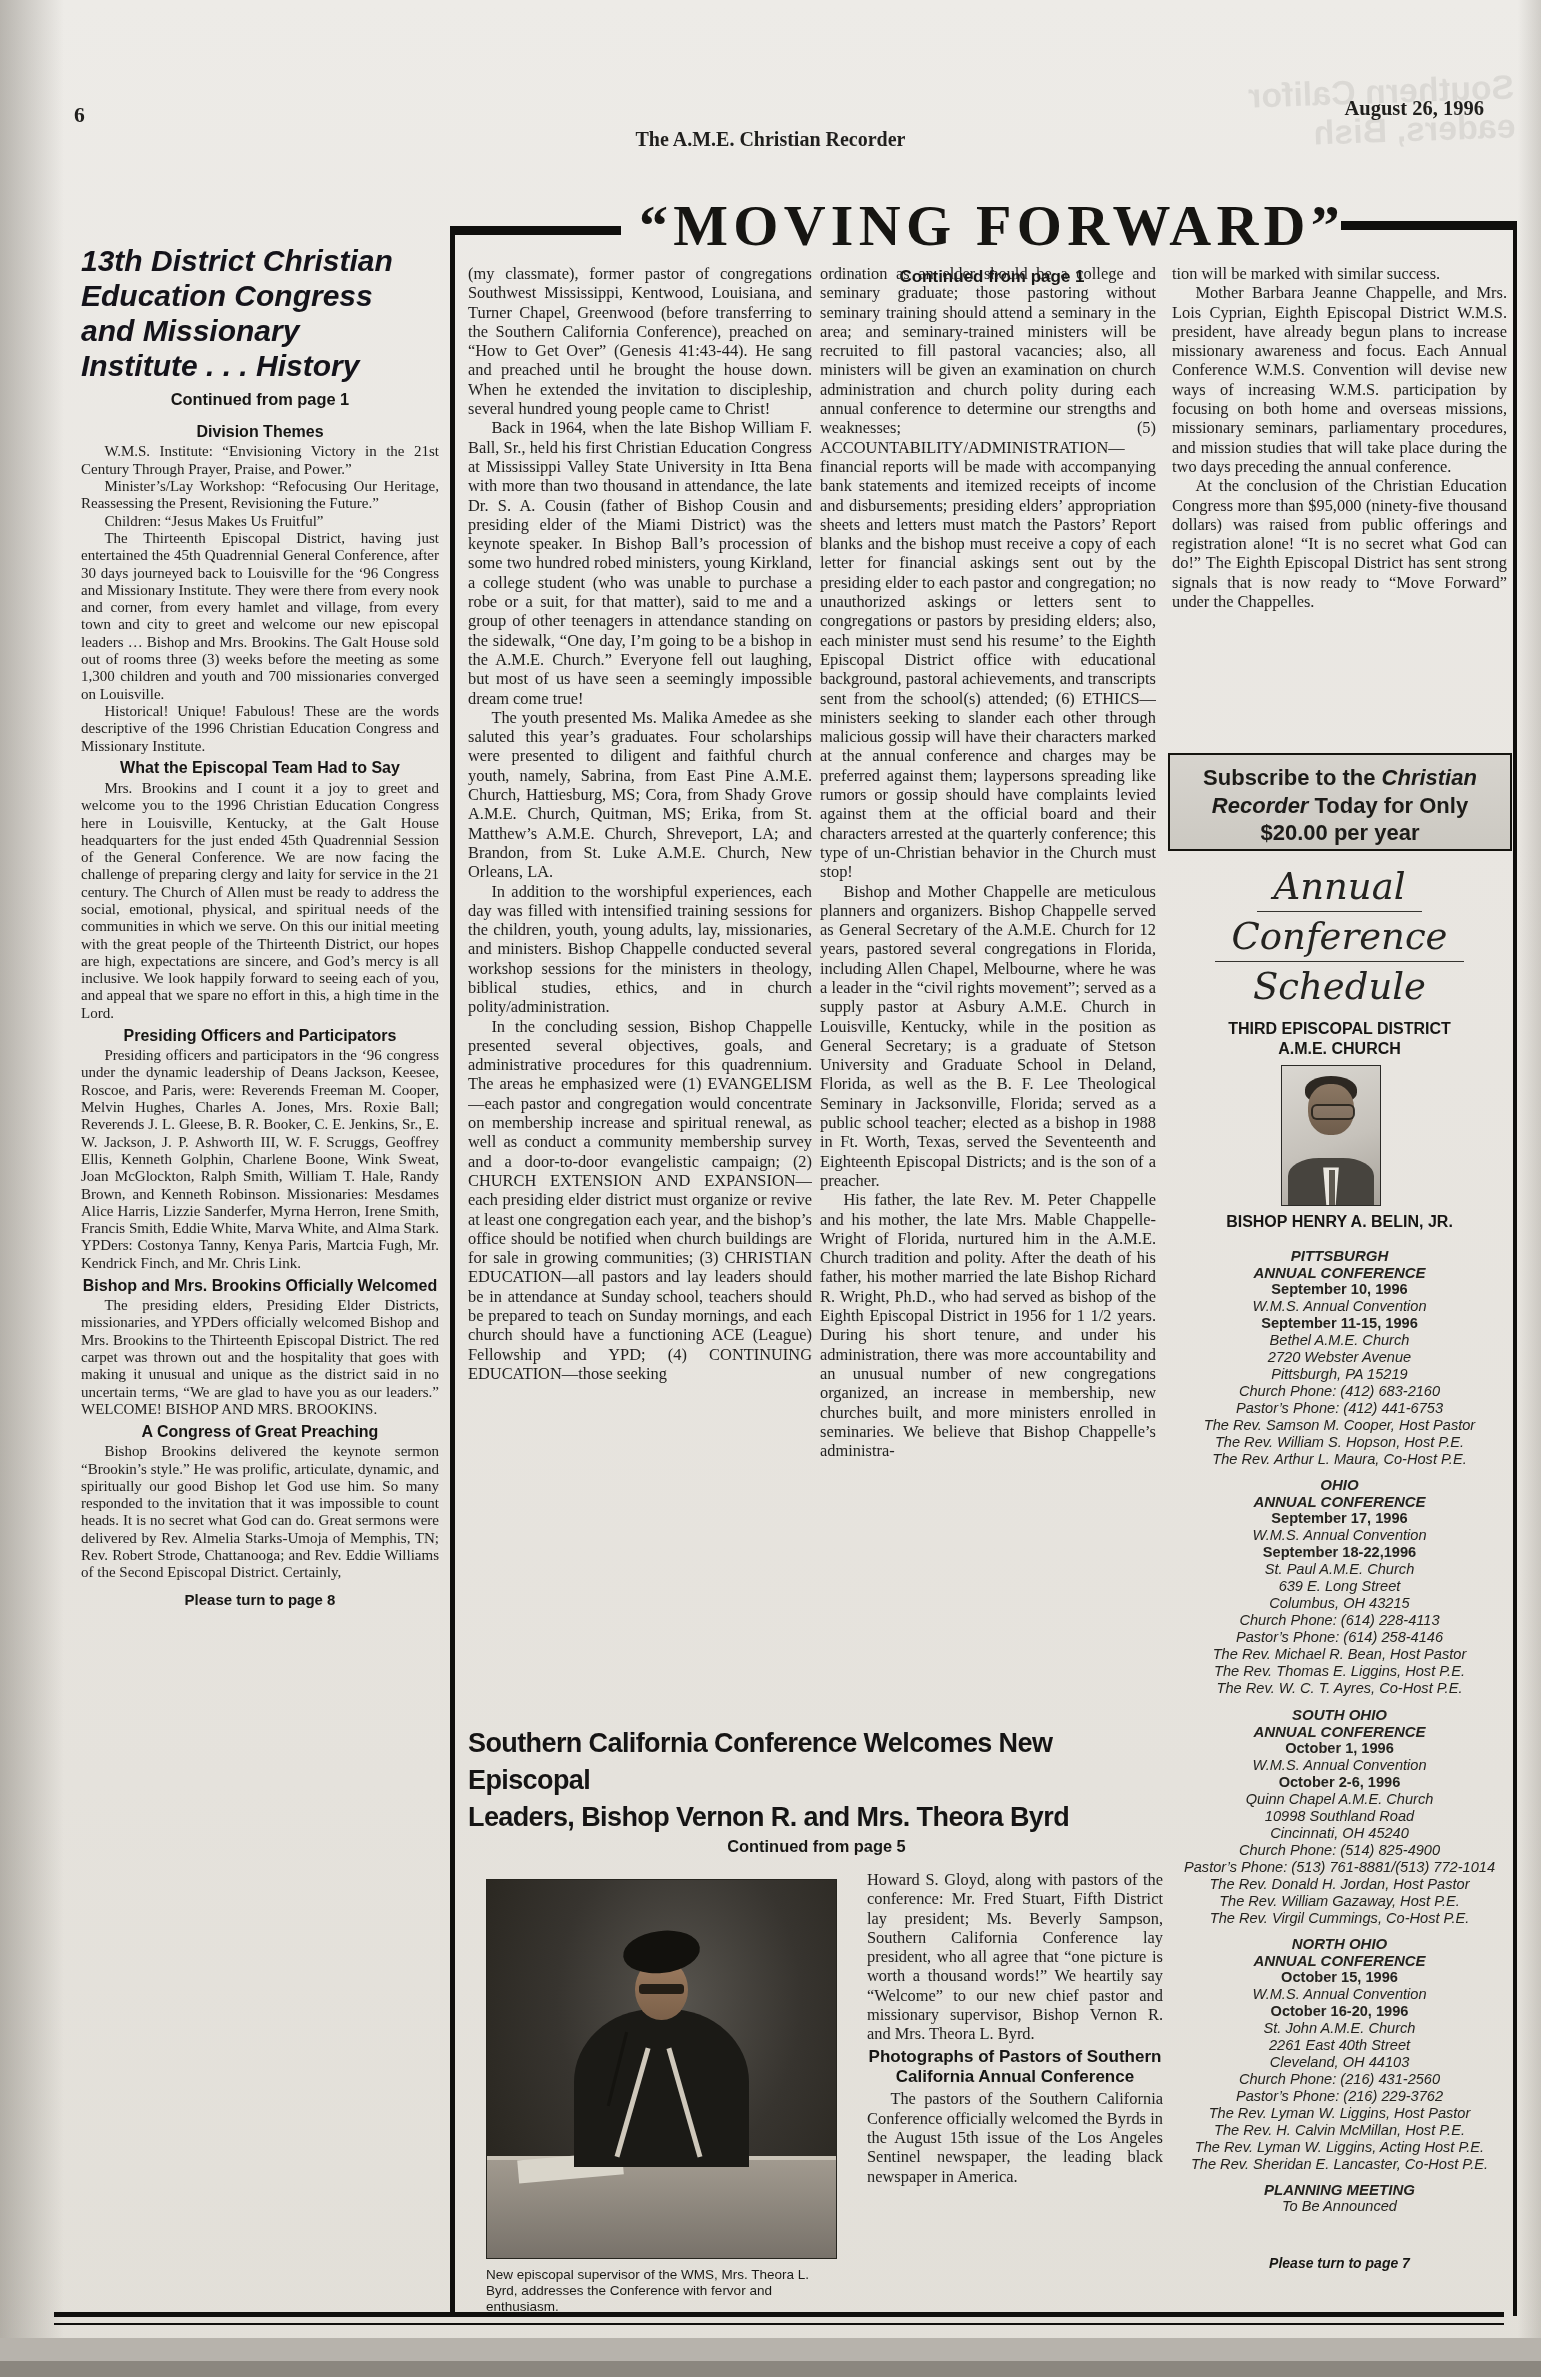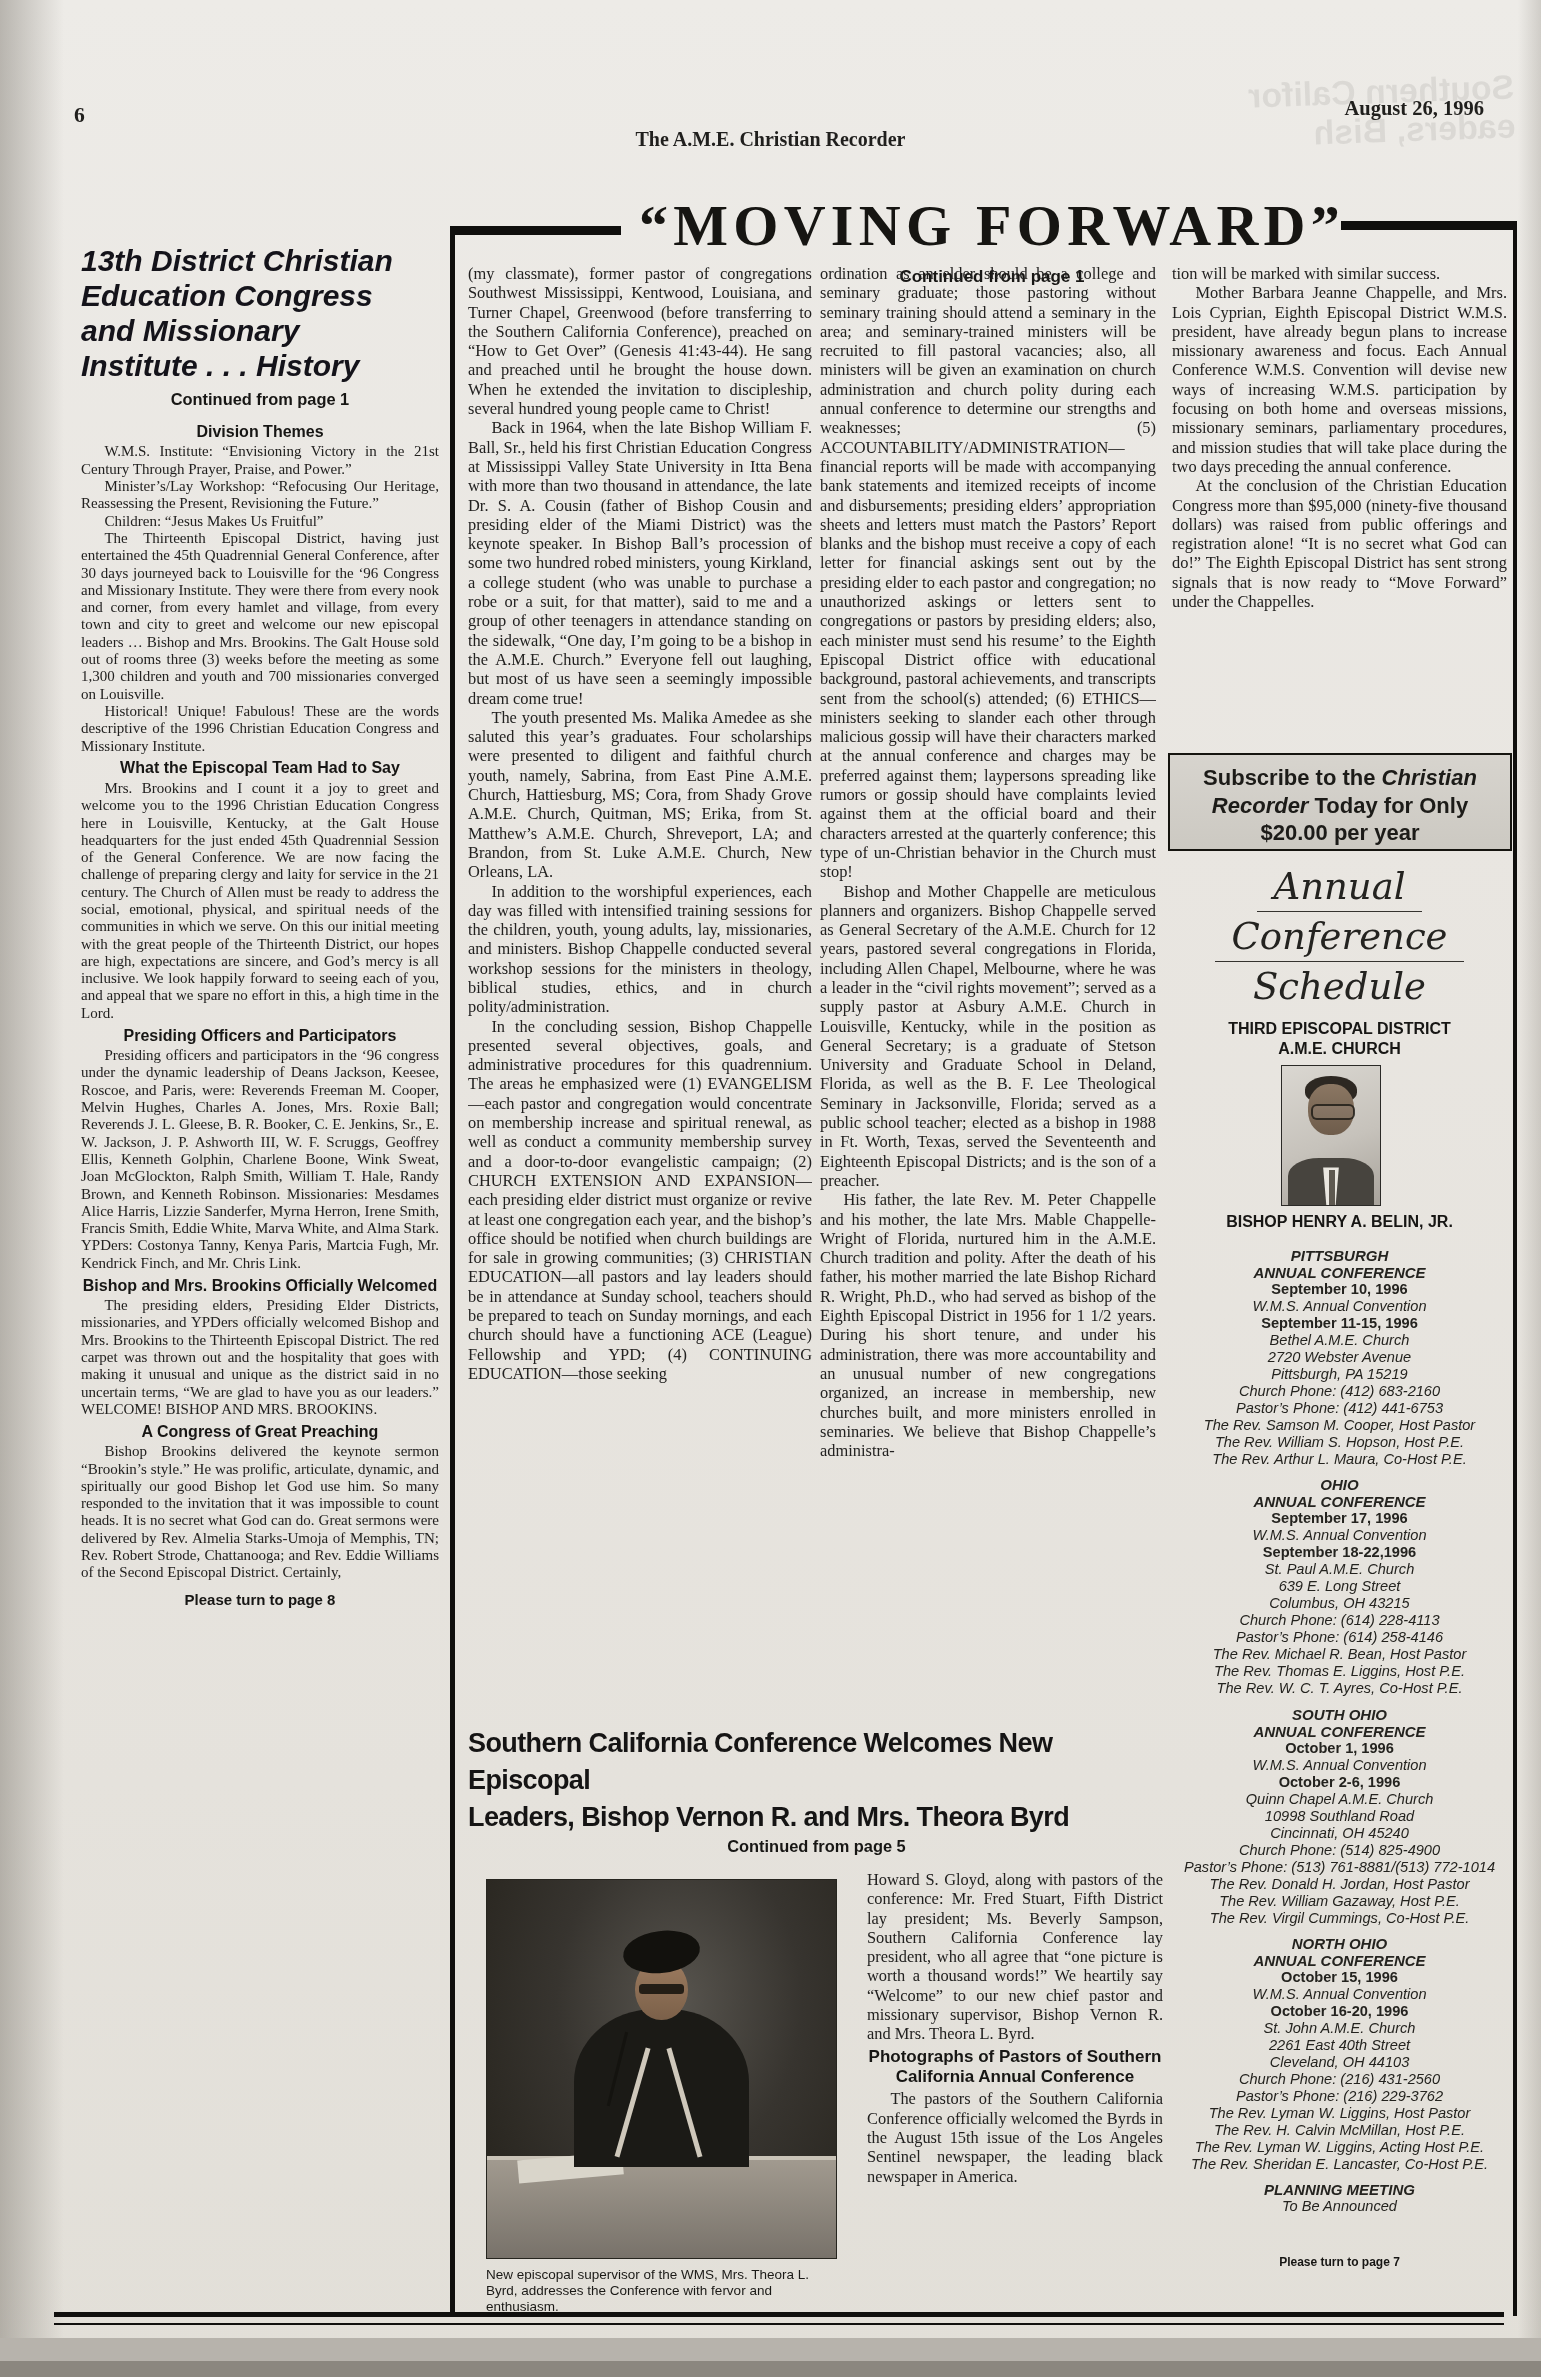--- a/index.html
+++ b/index.html
@@ -65,21 +65,21 @@
   .belin-suit{position:absolute;bottom:-2%;left:6%;width:88%;height:36%;background:#47443e;border-radius:36% 36% 0 0;}
   .belin-shirt{position:absolute;bottom:0;left:42%;width:16%;height:27%;background:#eae7e0;clip-path:polygon(0 0,100% 0,80% 100%,20% 100%);}
   .belin-tie{position:absolute;bottom:0;left:47.5%;width:7%;height:25%;background:#5e5950;}
   .belin-cap{left:1172px;top:1213px;width:335px;text-align:center;font-family:"Liberation Sans",sans-serif;font-weight:bold;font-size:16px;color:#171614;}
   
   .schedlist{left:1172px;top:1239px;width:335px;text-align:center;font-family:"Liberation Sans",sans-serif;font-size:14.6px;line-height:17px;color:#24231f;}
   .schedlist .sln{font-style:italic;}
   .schedlist .s-t{font-weight:bold;font-style:italic;font-size:15px;}
   .schedlist .s-gap{margin-top:8.2px;}
   .schedlist .s-d{font-weight:bold;font-style:normal;}
-  .sched-turn{left:1172px;top:2255px;width:335px;text-align:center;font-family:"Liberation Sans",sans-serif;font-weight:bold;font-size:12px;color:#171614;}
+  .sched-turn{left:1172px;top:2255px;width:335px;text-align:center;font-family:"Liberation Sans",sans-serif;font-weight:bold;font-size:14px;color:#171614;font-style:italic;}
   
   .sc-head{left:468px;top:1725px;width:697px;font-family:"Liberation Sans",sans-serif;font-weight:bold;font-size:27px;line-height:37px;letter-spacing:-0.6px;white-space:pre-line;color:#151414;}
   .sc-cont{left:468px;top:1837px;width:697px;text-align:center;font-family:"Liberation Sans",sans-serif;font-weight:bold;font-size:16.4px;color:#171614;}
   .sc-col{left:867px;top:1870px;width:296px;height:442px;font-size:16.4px;line-height:19.3px;}
   .sc-col .s-h{font-size:17px;line-height:20px;}
   
   .byrd{left:486px;top:1879px;width:349px;height:378px;border:1.2px solid #26251f;overflow:hidden;
     background:radial-gradient(ellipse at 55% 32%,#57544e 0%,#37342f 45%,#232019 100%);}
   .byrd-podium{position:absolute;bottom:0;left:0;width:100%;height:26%;background:linear-gradient(#a19a8f,#78726a);border-top:4.1px solid #c9c3b7;}
   .byrd-paper{position:absolute;bottom:21%;left:9%;width:30%;height:6%;background:#d9d5ca;transform:rotate(-5deg);}

